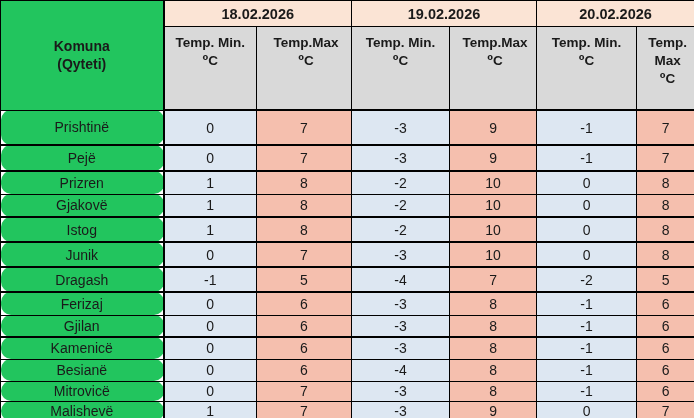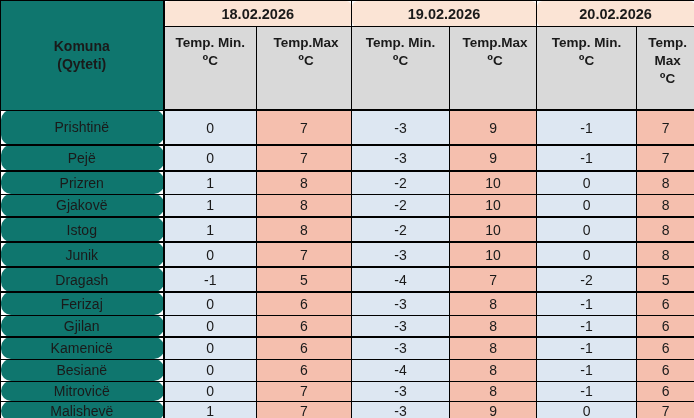--- a/index.html
+++ b/index.html
@@ -9,35 +9,34 @@
     color:#1a1a1a;
   }
   table{
     border-collapse:collapse;table-layout:fixed;width:694px;
   }
   td,th{
     border:1px solid #000;padding:0;overflow:hidden;
     font-weight:normal;
   }
   
-  .corner,.city{background:#0f766e;}
+  .corner,.city{background:#22c55e;}
   .date{background:#fbe4d5;}
   .sub{background:#d9d9d9;}
   .min{background:#dde7f2;}
   .max{background:#f5bfae;}
 
   
   .corner{
     font-weight:bold;font-size:14px;text-align:center;vertical-align:middle;
     line-height:1.3;border-right-width:2px;
   }
   .date{
     font-weight:bold;font-size:14.5px;text-align:center;vertical-align:middle;
     height:25px;
-    border-radius:6px;
   }
   tr.subrow th{
     height:75px;vertical-align:top;font-weight:bold;font-size:13.5px;
     line-height:1.35;padding-top:7px;border-bottom-width:2px;
   }
   .sub-min{text-align:center;}
   .sub-max{text-align:center;padding-left:4px;}
 
   
   .city{

